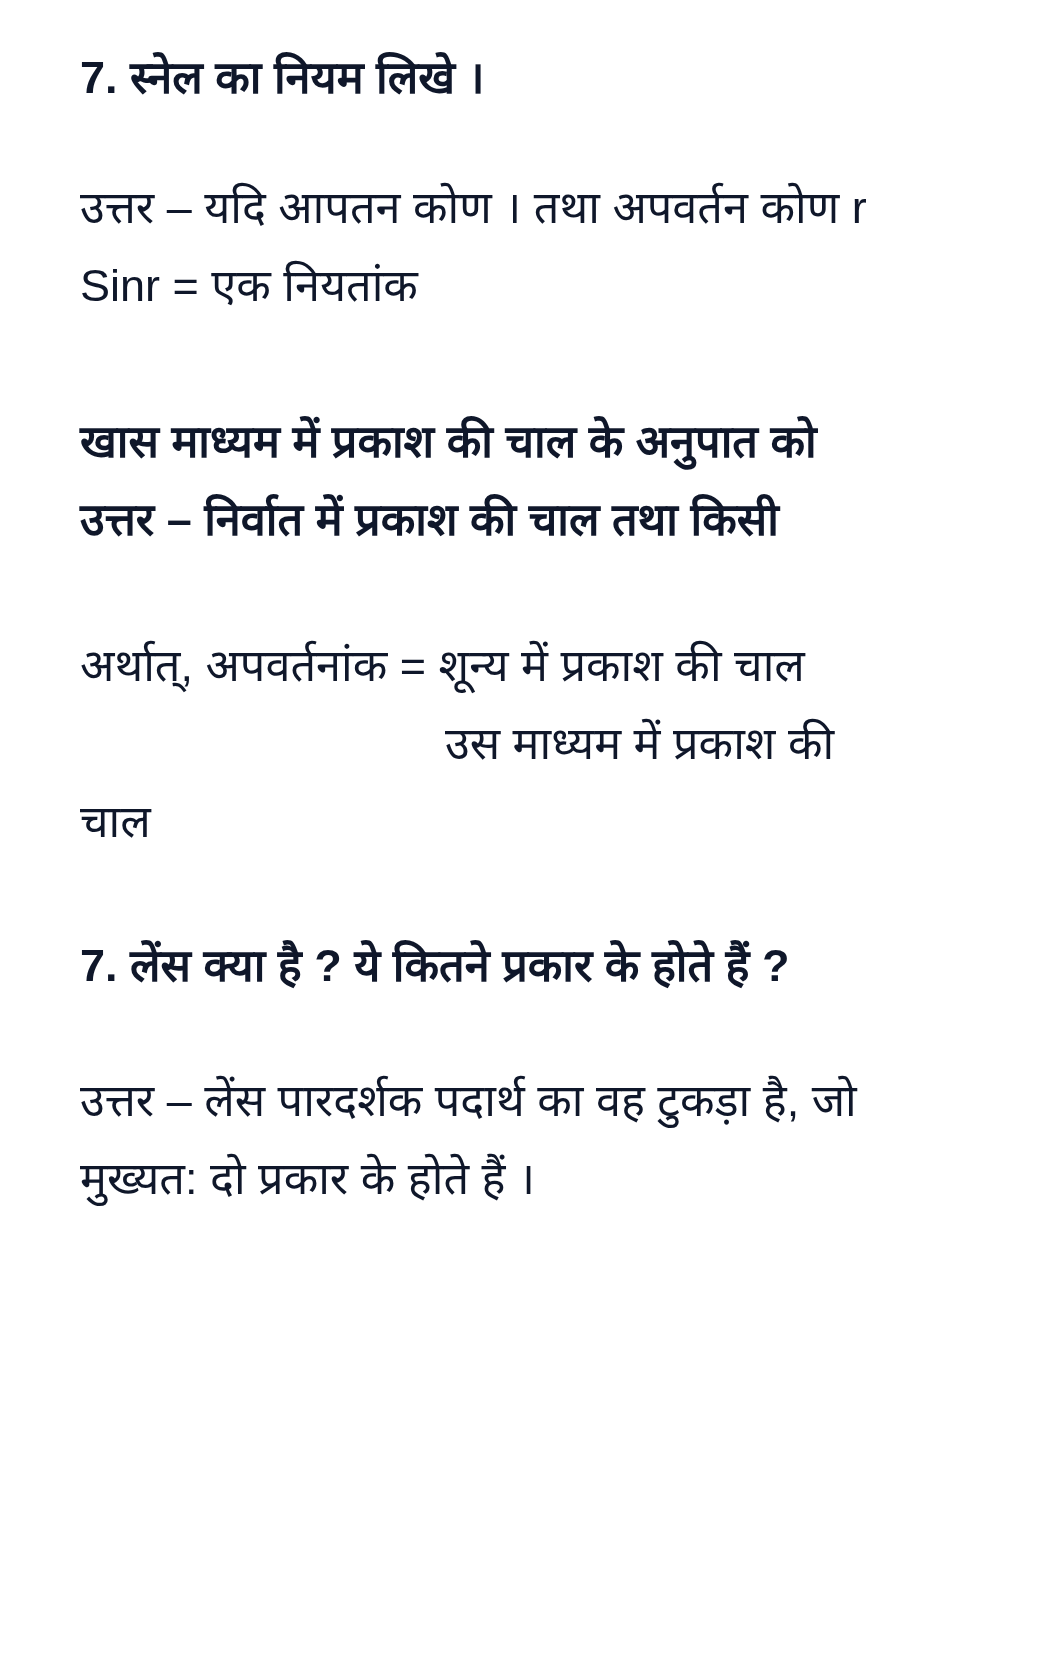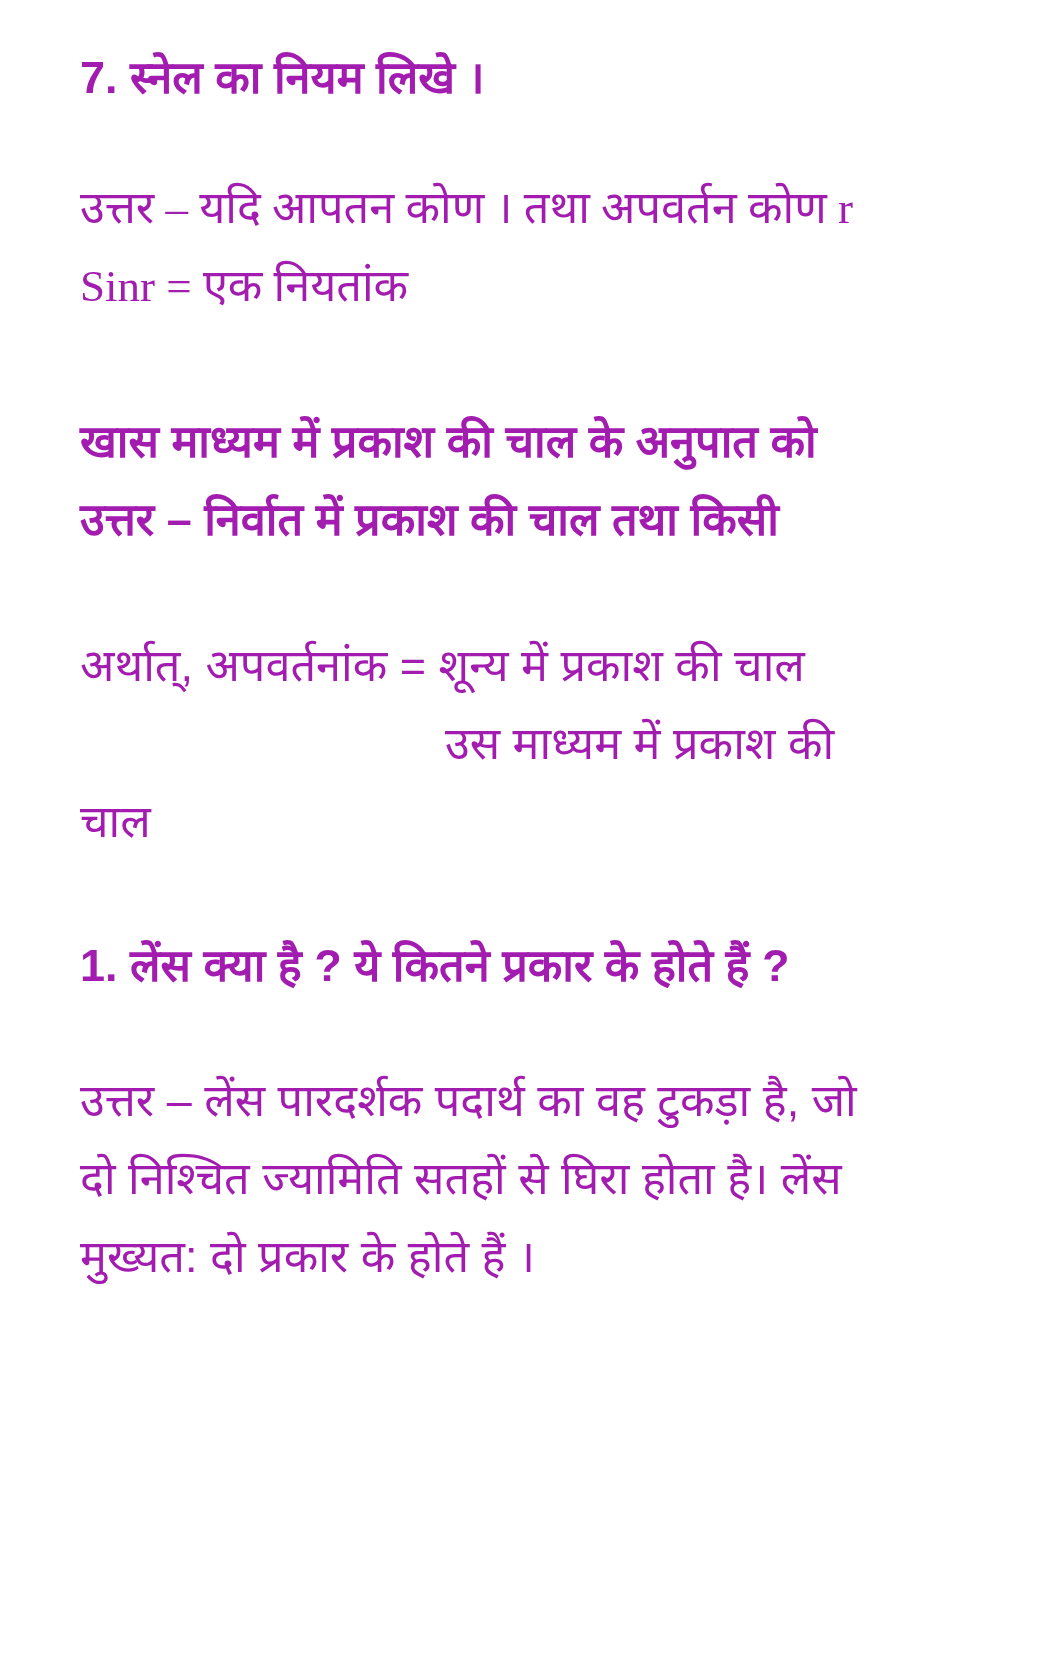--- a/index.html
+++ b/index.html
@@ -5,42 +5,42 @@
   html, body {
     margin: 0;
     padding: 0;
     background: #ffffff;
   }
   .page {
     position: relative;
     width: 1061px;
     height: 1665px;
     background: #ffffff;
-    color: #a21caf;
+    color: #0f172a;
     box-sizing: border-box;
     padding: 39px 20px 12px 80px;
     font-family: "Liberation Sans", "DejaVu Sans", sans-serif;
     overflow: hidden;
   }
   .line {
     font-size: 45px;
     line-height: 78px;
     white-space: nowrap;
     letter-spacing: 0px;
   }
   .heading {
     font-weight: 700;
   }
   .bold-para .line {
     font-weight: 700;
   }
   .regular {
     font-weight: 400;
   }
-  .mt-p1 { margin-top: 52px; font-family: Liberation Serif, serif; }
+  .mt-p1 { margin-top: 52px; }
   .mt-h8 { margin-top: 78px; }
   .mt-p2 { margin-top: 78px; }
   .mt-p3 { margin-top: 68px; }
   .mt-h9 { margin-top: 66px; }
   .mt-p4 { margin-top: 57px; }
   .indent-denominator { padding-left: 365px; }
 </style>
 </head>
 <body>
 
@@ -58,21 +58,20 @@
     <div class="line">खास माध्यम में प्रकाश की चाल के अनुपात को</div>
     <div class="line">उत्तर – निर्वात में प्रकाश की चाल तथा किसी</div>
   </div>
 
   <div class="regular mt-p3">
     <div class="line">अर्थात्, अपवर्तनांक = शून्य में प्रकाश की चाल</div>
     <div class="line indent-denominator">उस माध्यम में प्रकाश की</div>
     <div class="line">चाल</div>
   </div>
 
-  <div class="line heading mt-h9">1. लेंस क्या है ? ये कितने प्रकार के होते हैं ?</div>
+  <div class="line heading mt-h9">7. लेंस क्या है ? ये कितने प्रकार के होते हैं ?</div>
 
   <div class="regular mt-p4">
     <div class="line">उत्तर – लेंस पारदर्शक पदार्थ का वह टुकड़ा है, जो</div>
-    <div class="line">दो निश्चित ज्यामिति सतहों से घिरा होता है। लेंस</div>
     <div class="line">मुख्यत: दो प्रकार के होते हैं ।</div>
   </div>
 
 </div>
 
 </body></html>

